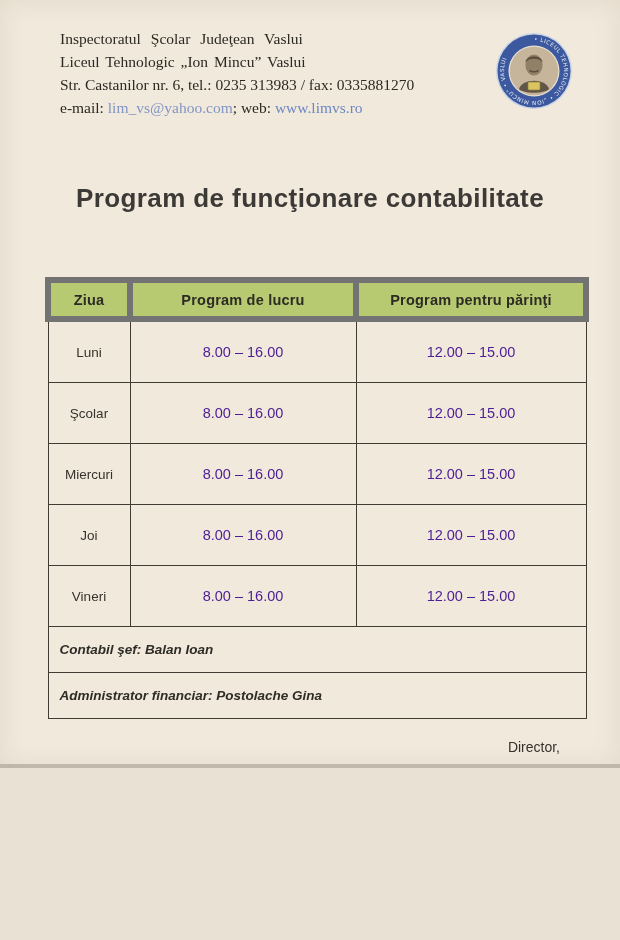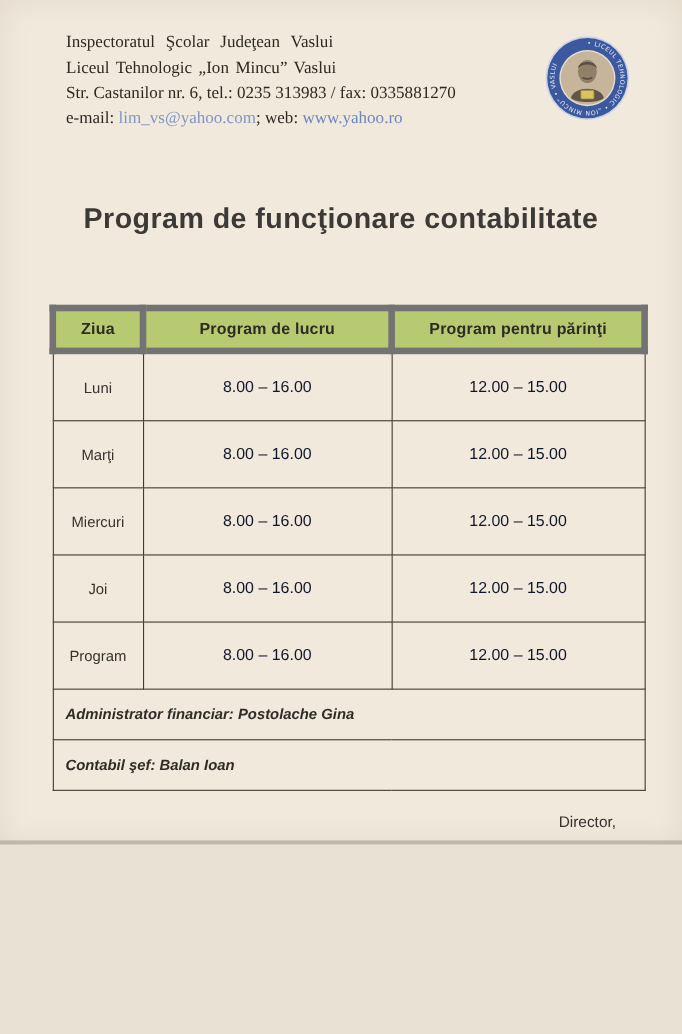--- a/index.html
+++ b/index.html
@@ -36,21 +36,21 @@
     font-family:"Liberation Sans", sans-serif; color:#2c2a25;
   }
   .schedule th {
     height:31px; background:#b7ca72;
     border:6px solid #737373;
     font-size:14.5px; font-weight:bold; color:#2d2b24; letter-spacing:.2px;
   }
   .schedule td { border:1.5px solid #403b33; background:transparent; }
   .row-day td { height:58px; text-align:center; vertical-align:middle; }
   .cell-day { font-weight:normal; font-size:13.5px; color:#35332e; }
-  .cell-time { font-size:14.5px; color:#0f172a; }
+  .cell-time { font-size:14.5px; color:#4c1d95; }
   .row-note td {
     height:43px; text-align:left; vertical-align:middle; padding-left:11px;
     font-size:13.5px; font-weight:bold; font-style:italic; color:#2e2c27;
   }
 
   
   .sig-block {
     position:absolute; right:60px; top:739px; text-align:right;
     font-family:"Liberation Sans", sans-serif; font-size:14px; color:#34322d;
   }
@@ -62,21 +62,21 @@
 </style>
 </head>
 <body>
 
 <div class="page">
 
   <div class="letterhead">
     <div class="lh-line lh-line1">Inspectoratul Şcolar Judeţean Vaslui</div>
     <div class="lh-line lh-line2">Liceul Tehnologic „Ion Mincu” Vaslui</div>
     <div class="lh-line">Str. Castanilor nr. 6, tel.: 0235 313983 / fax: 0335881270</div>
-    <div class="lh-line"><span>e-mail: </span><span class="link-email">lim_vs@yahoo.com</span><span>; web: </span><span class="link-web">www.yahoo.ro</span></div>
+    <div class="lh-line"><span>e-mail: </span><span class="link-email">lim_vs@yahoo.com</span><span>; web: </span><span class="link-web">www.limvs.ro</span></div>
   </div>
 
   <div class="logo">
     <svg viewBox="0 0 78 78" width="78" height="78">
       <defs>
         <path id="logo-arc" d="M 39 9 A 30 30 0 1 1 38.99 9"></path>
       </defs>
       <circle cx="39" cy="39" r="38" fill="#c6d2e6"></circle>
       <circle cx="39" cy="39" r="36.5" fill="#2f4f9b"></circle>
       <circle cx="39" cy="39" r="25.5" fill="#e6e0d2"></circle>
@@ -107,44 +107,44 @@
         <th>Program pentru părinţi</th>
       </tr>
     </thead>
     <tbody>
       <tr class="row-day">
         <td class="cell-day">Luni</td>
         <td class="cell-time">8.00 – 16.00</td>
         <td class="cell-time">12.00 – 15.00</td>
       </tr>
       <tr class="row-day">
-        <td class="cell-day">Marţi</td>
+        <td class="cell-day">Şcolar</td>
         <td class="cell-time">8.00 – 16.00</td>
         <td class="cell-time">12.00 – 15.00</td>
       </tr>
       <tr class="row-day">
         <td class="cell-day">Miercuri</td>
         <td class="cell-time">8.00 – 16.00</td>
         <td class="cell-time">12.00 – 15.00</td>
       </tr>
       <tr class="row-day">
         <td class="cell-day">Joi</td>
         <td class="cell-time">8.00 – 16.00</td>
         <td class="cell-time">12.00 – 15.00</td>
       </tr>
       <tr class="row-day">
-        <td class="cell-day">Program</td>
+        <td class="cell-day">Vineri</td>
         <td class="cell-time">8.00 – 16.00</td>
         <td class="cell-time">12.00 – 15.00</td>
       </tr>
       <tr class="row-note">
-        <td colspan="3">Administrator financiar: Postolache Gina</td>
+        <td colspan="3">Contabil şef: Balan Ioan</td>
       </tr>
       <tr class="row-note">
-        <td colspan="3">Contabil şef: Balan Ioan</td>
+        <td colspan="3">Administrator financiar: Postolache Gina</td>
       </tr>
     </tbody>
   </table>
 
   <div class="sig-block">
     <div class="sig-role">Director,</div>
   </div>
 
   <div class="stamp">
     <svg viewBox="0 0 148 148" width="148" height="148">

